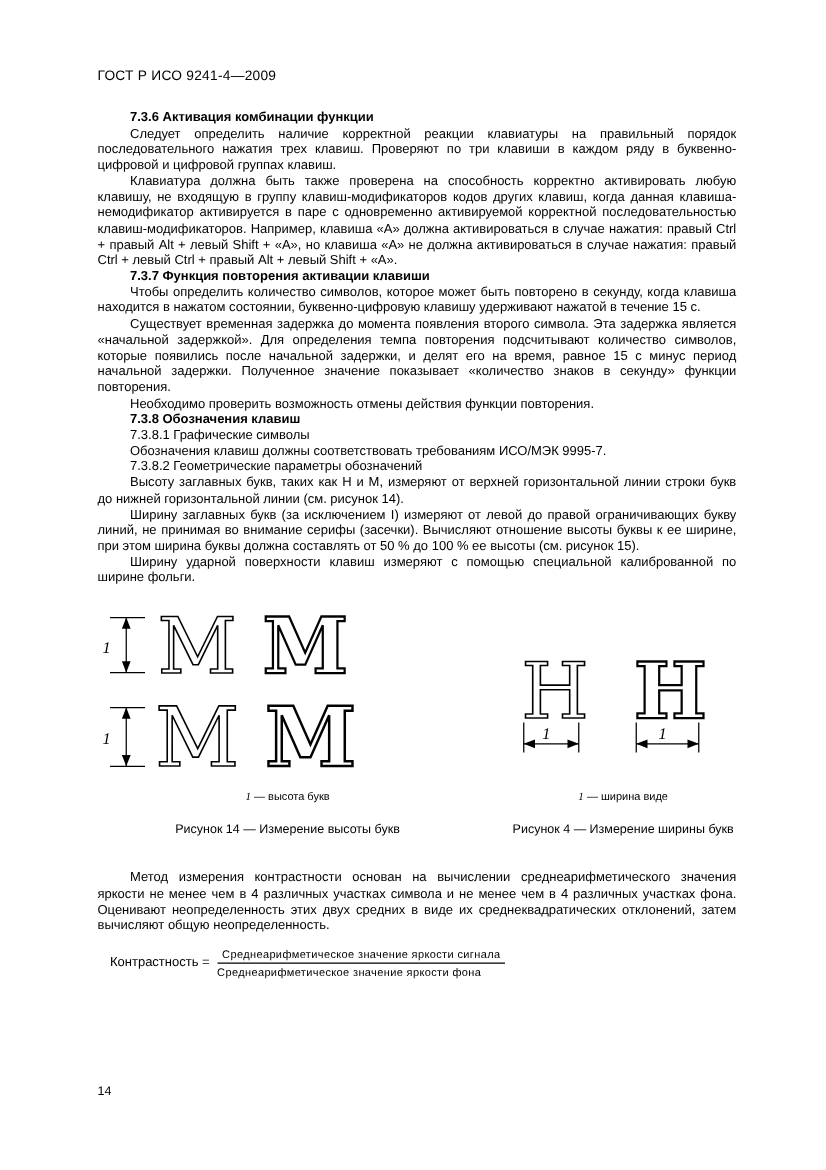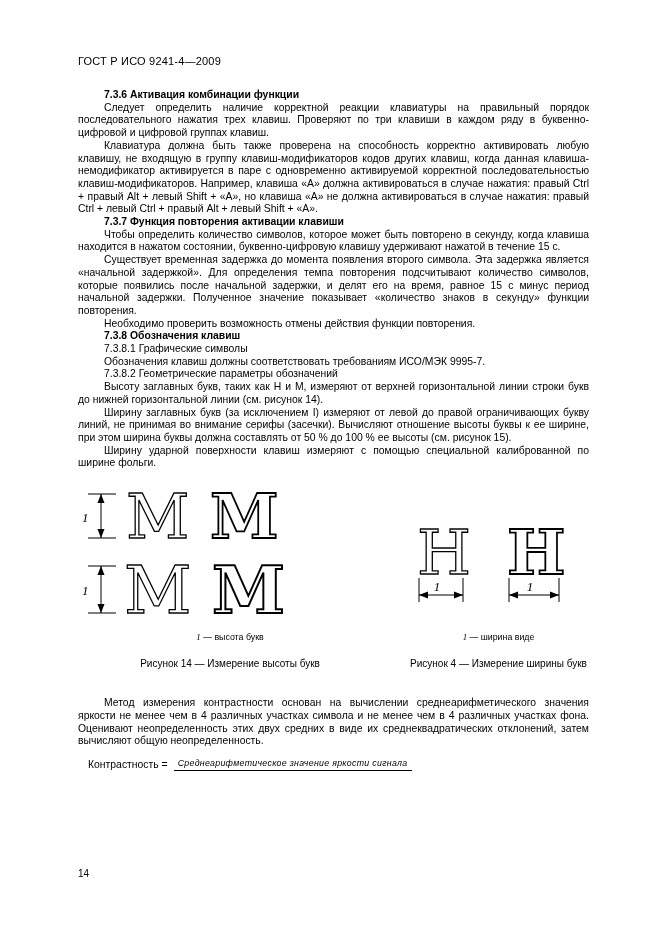--- a/index.html
+++ b/index.html
@@ -36,21 +36,21 @@
   svg .dim { stroke:#000; stroke-width:1; }
   svg .arr { fill:#000; stroke:none; }
   svg .dimnum {
     font-family:"Liberation Serif", serif; font-style:italic;
     font-size:13px; fill:#000; stroke:none;
   }
 
   .contrast { margin-top:28px; }
   .formula { margin-top:10px; margin-left:10px; font-size:10.4px; display:flex; align-items:center; }
   .formula .flhs { margin-right:6px; white-space:nowrap; }
-  .frac { display:inline-block; text-align:left; font-size:8.8px; letter-spacing:0.3px;font-style:italic; }
+  .frac { display:inline-block; text-align:left; font-size:8.8px; letter-spacing:0.3px; }
   .frac .num { display:block; border-bottom:1px solid #000; padding:0 4px 2px 4px; }
   .frac .den { display:block; padding-top:2px; }
 
   .pagenum { position:absolute; left:78px; top:868px; font-size:10px; }
 </style>
 </head>
 <body>
 
 <div class="page">
 
@@ -135,18 +135,19 @@
   </div>
 
   <div class="body contrast">
     <p class="indent">Метод измерения контрастности основан на вычислении среднеарифметического значения яркости не менее чем в 4 различных участках символа и не менее чем в 4 различных участках фона. Оценивают неопределенность этих двух средних в виде их среднеквадратических отклонений, затем вычисляют общую неопределенность.</p>
   </div>
 
   <div class="formula">
     <span class="flhs">Контрастность =</span>
     <span class="frac">
       <span class="num">Среднеарифметическое значение яркости сигнала</span>
+      <span class="den">Среднеарифметическое значение яркости фона</span>
     </span>
   </div>
 
   <div class="pagenum">14</div>
 
 </div>
 
 </body></html>

